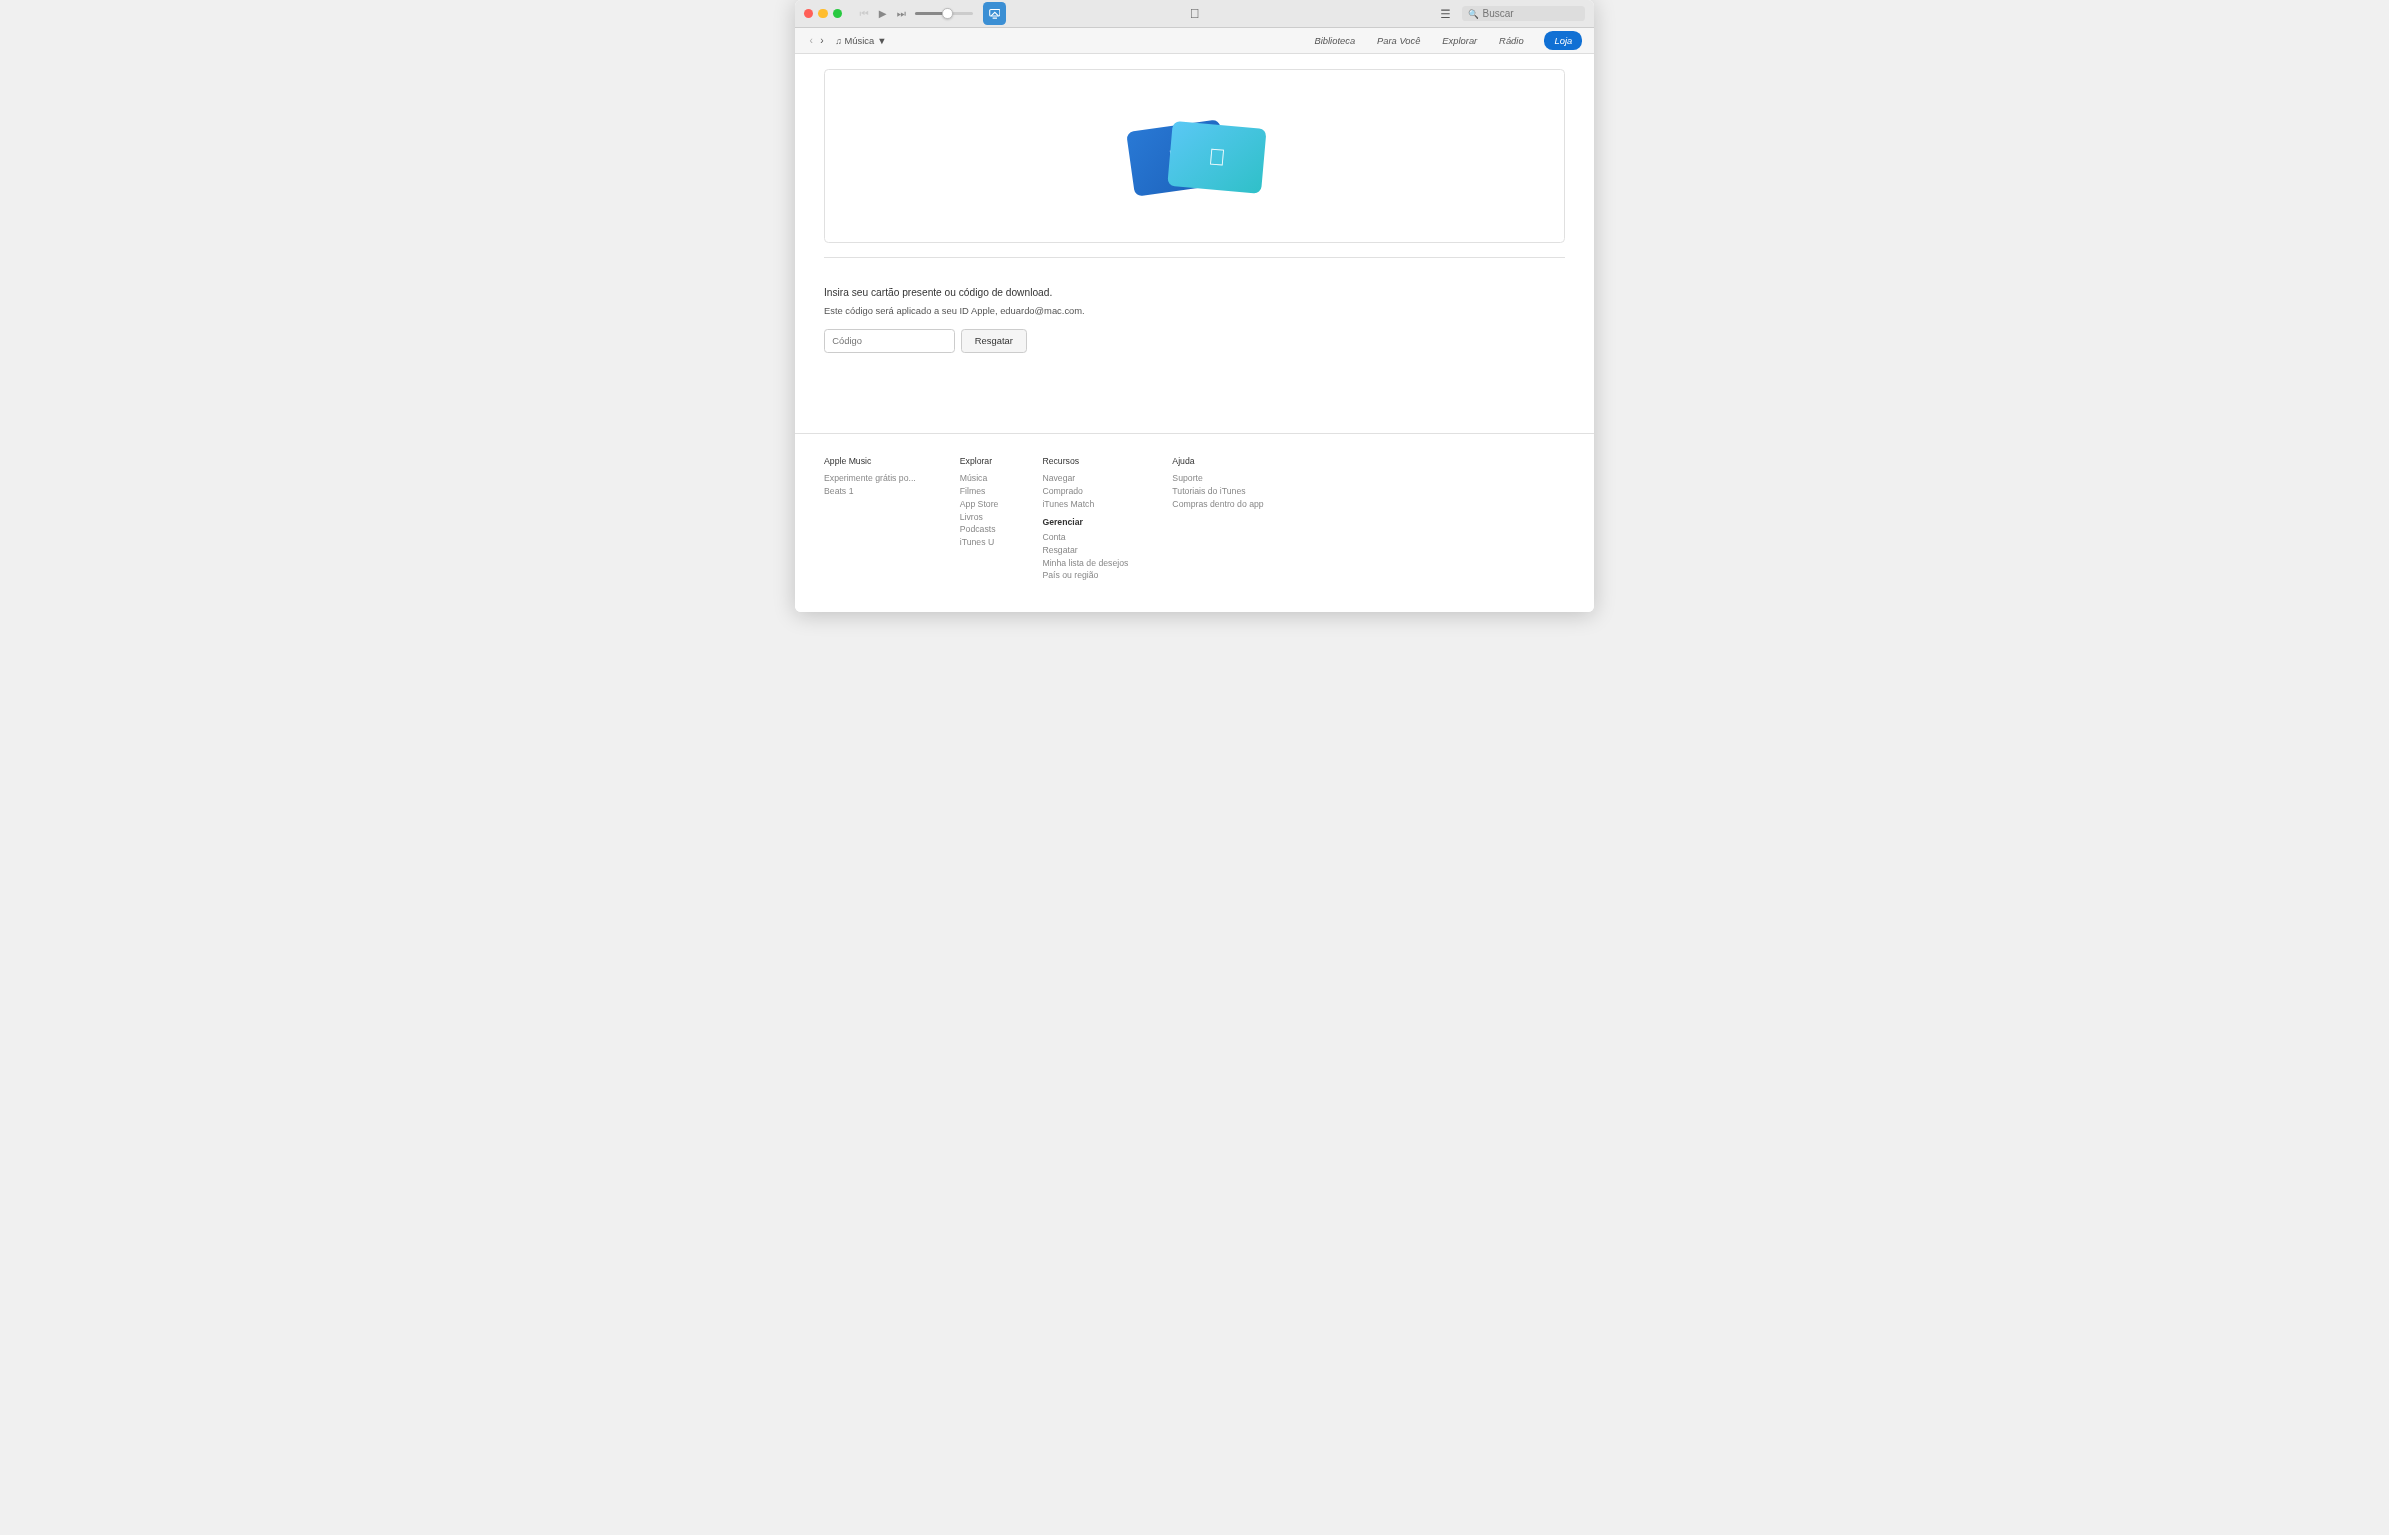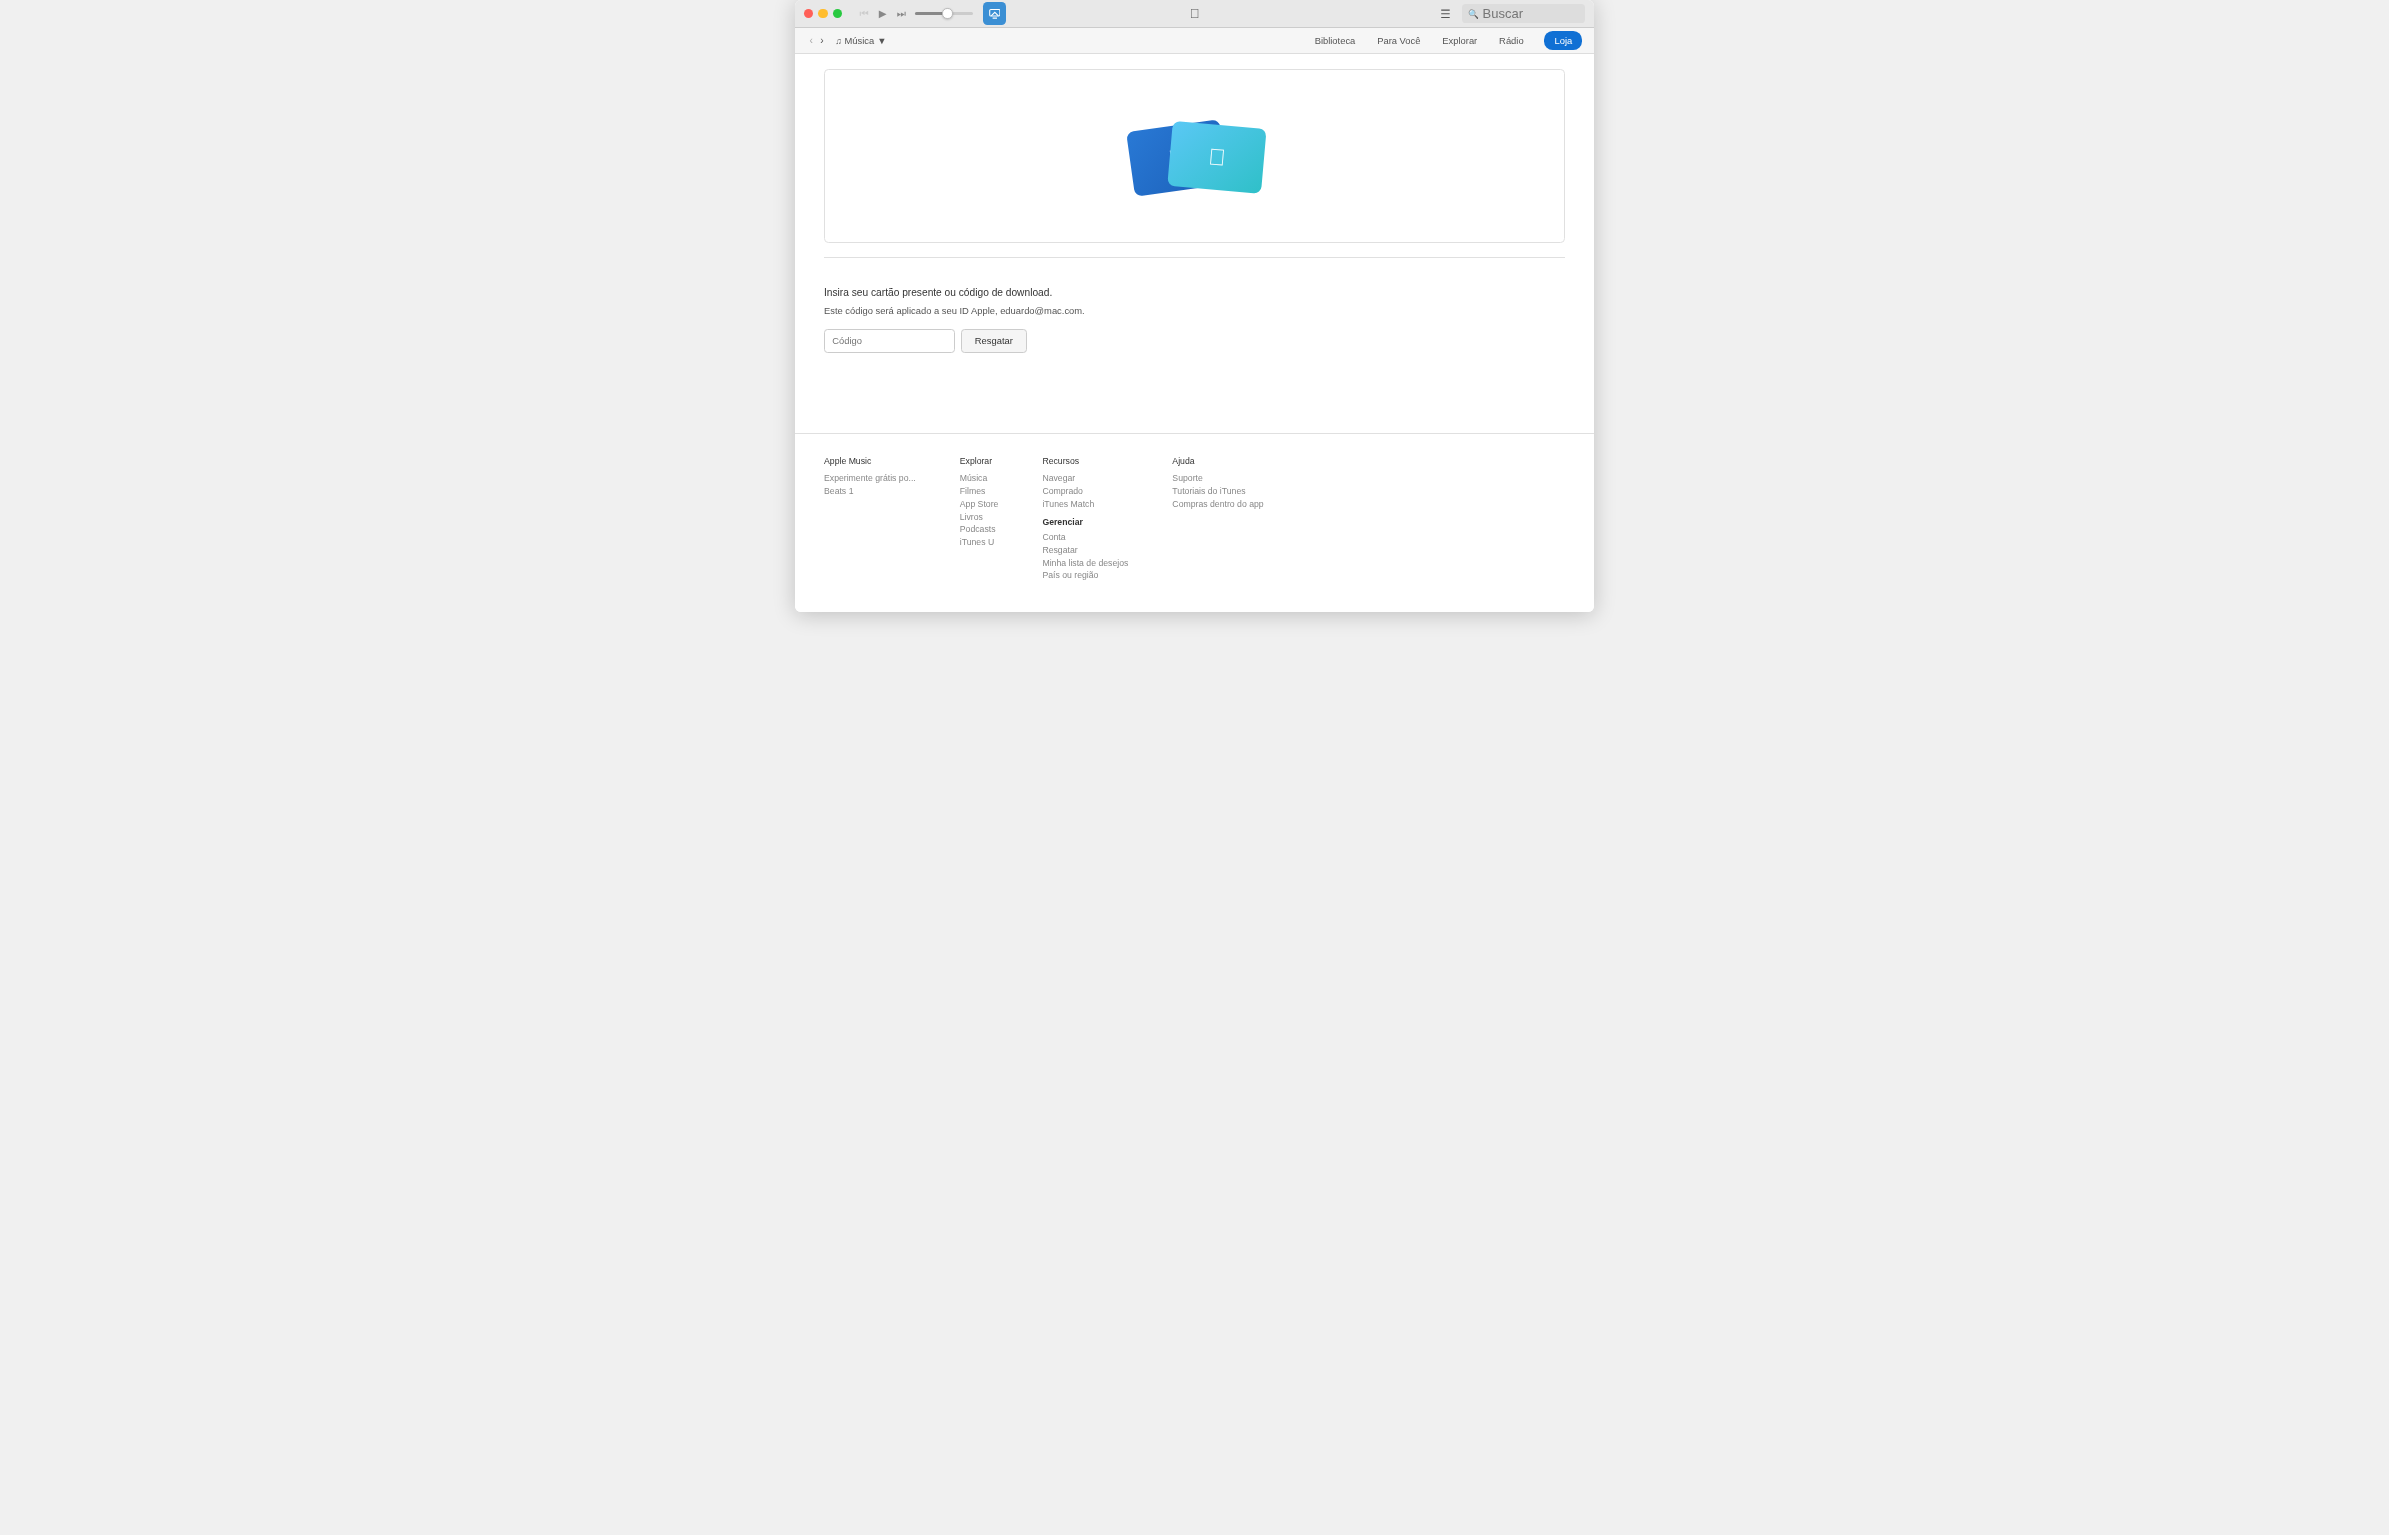--- a/index.html
+++ b/index.html
@@ -136,21 +136,21 @@
       background: #ddd;
       border-radius: 3.6px;
       padding: 2.2px 5.8px;
       gap: 3.6px;
       width: 123px;
     }
     .search-bar input {
       background: none;
       border: none;
       outline: none;
-      font-size: 13px;
+      font-size: 10px;
       color: #999;
       width: 100%;
     }
 
     
     .navbar {
       background: #f6f6f6;
       border-bottom: 0.7px solid #ddd;
       display: flex;
       align-items: center;
@@ -190,20 +190,21 @@
     }
     .nav-tab {
       padding: 3.6px 10.2px;
       font-size: 9.4px;
       color: #555;
       cursor: pointer;
       border-radius: 2.9px;
       border: none;
       background: none;
       text-decoration: none;
+      font-style: italic;
     }
     .nav-tab.active {
       background: #1070d4;
       color: #fff;
       border-radius: 8.7px;
       margin-left: 9px;
     }
 
     
     .main-content {

